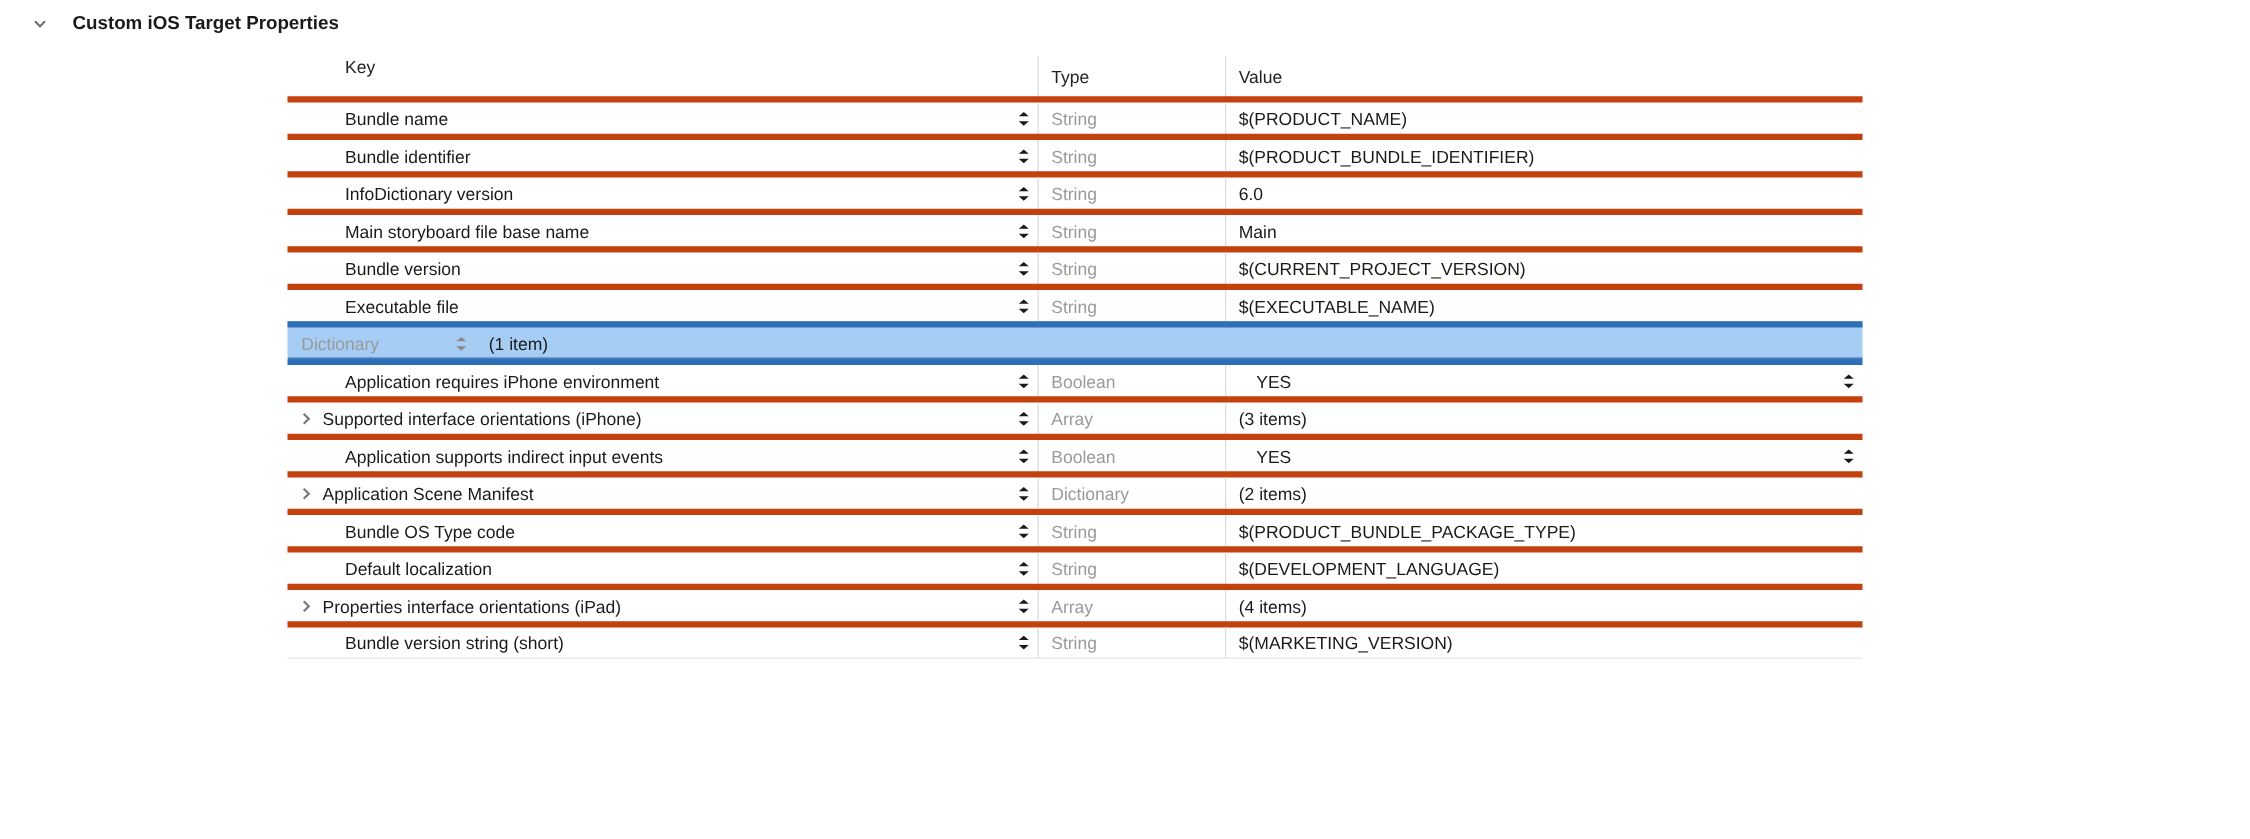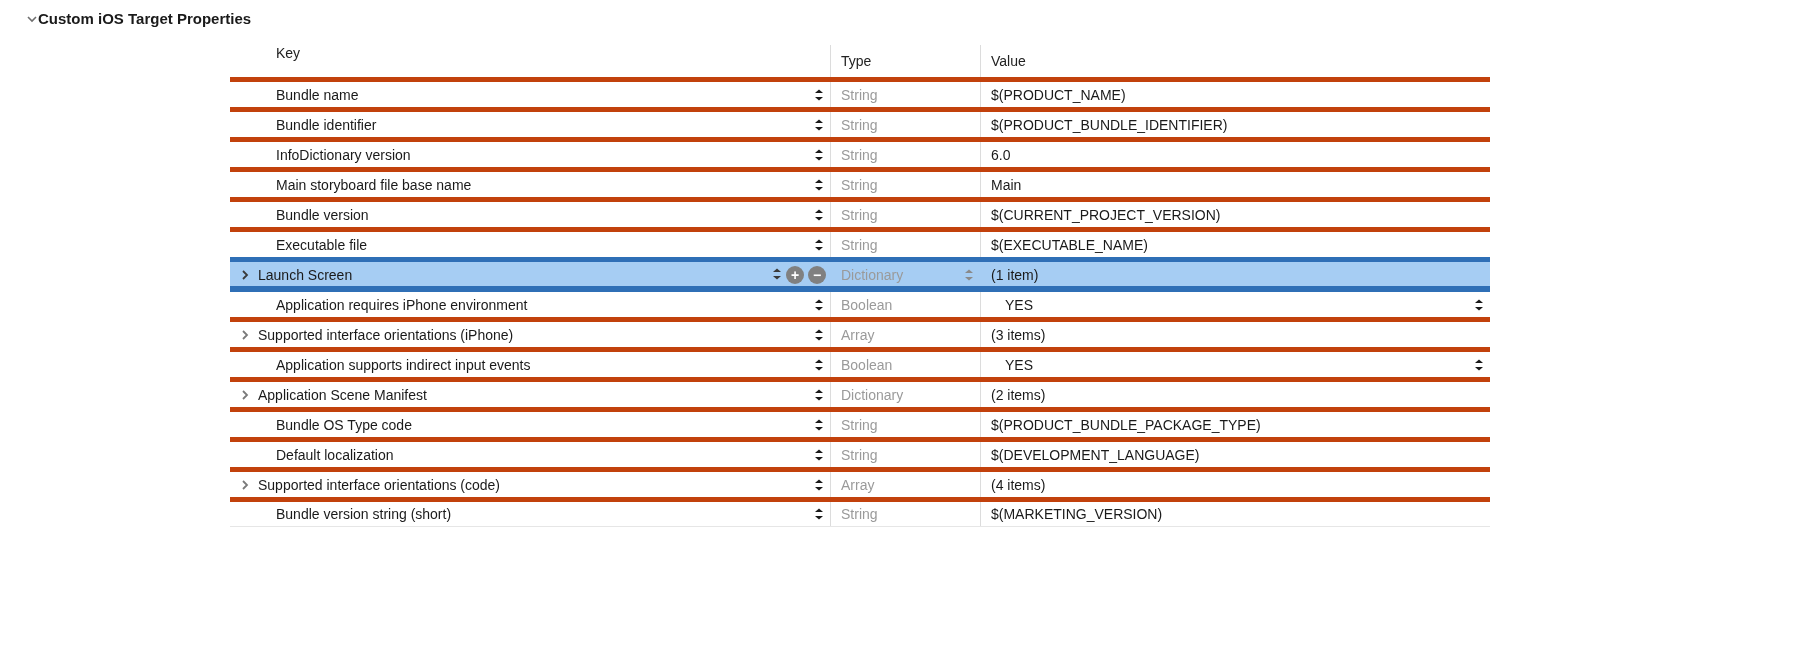--- a/index.html
+++ b/index.html
@@ -9,21 +9,21 @@
     background: #ffffff;
     font-family: -apple-system, BlinkMacSystemFont, "Helvetica Neue", Arial, sans-serif;
     font-size: 13px;
     color: #1a1a1a;
     width: 1800px;
   }
   .container { padding: 10px 0 40px 30px; }
   .section-header {
     display: flex;
     align-items: center;
-    gap: 0;
+    gap: 20px;
     font-weight: 700;
     font-size: 15px;
     margin-bottom: 18px;
     margin-left: -4px;
   }
   .section-header .chev svg { display:block; }
 
   .table {
     margin-left: 200px;
     width: 1260px;
@@ -261,36 +261,20 @@
             </span>
           </div>
           <div class="col-type">
             <span>String</span>
           </div>
           <div class="col-value">
             <span>$(EXECUTABLE_NAME)</span>
           </div>
         </div>
         <div class="row selected">
-          <div class="col-key">
-            <span class="disclosure">
-              <svg width="10" height="10" viewBox="0 0 10 10">
-                <path d="M3 1 L7 5 L3 9" fill="none" stroke="#3a3a3a" stroke-width="1.8"></path>
-              </svg>
-            </span>
-            <span class="key-text with-disc">Launch Screen</span>
-            <div class="sel-controls">
-              <span><svg width="10" height="12" viewBox="0 0 10 12">
-                  <path d="M1 4 L5 0.5 L9 4 Z" fill="#3a3a3a"></path>
-                  <path d="M1 8 L5 11.5 L9 8 Z" fill="#3a3a3a"></path>
-                </svg></span>
-              <span class="circle-btn plus"></span>
-              <span class="circle-btn minus"></span>
-            </div>
-          </div>
           <div class="col-type">
             <span>Dictionary</span>
             <span class="type-stepper">
               <svg width="10" height="12" viewBox="0 0 10 12">
                 <path d="M1 4 L5 0.5 L9 4 Z" fill="#8a8a8a"></path>
                 <path d="M1 8 L5 11.5 L9 8 Z" fill="#8a8a8a"></path>
               </svg>
             </span>
           </div>
           <div class="col-value">
@@ -425,21 +409,21 @@
             <span>$(DEVELOPMENT_LANGUAGE)</span>
           </div>
         </div>
         <div class="row">
           <div class="col-key">
             <span class="disclosure">
               <svg width="10" height="10" viewBox="0 0 10 10">
                 <path d="M3 1 L7 5 L3 9" fill="none" stroke="#7a7a7a" stroke-width="1.8"></path>
               </svg>
             </span>
-            <span class="key-text with-disc">Supported interface orientations (code)</span>
+            <span class="key-text with-disc">Properties interface orientations (iPad)</span>
             <span class="stepper">
               <svg width="10" height="12" viewBox="0 0 10 12">
                 <path d="M1 4 L5 0.5 L9 4 Z" fill="#1a1a1a"></path>
                 <path d="M1 8 L5 11.5 L9 8 Z" fill="#1a1a1a"></path>
               </svg>
             </span>
           </div>
           <div class="col-type">
             <span>Array</span>
           </div>

